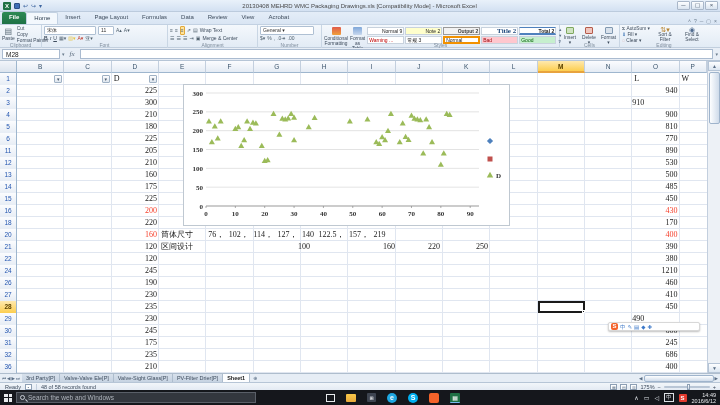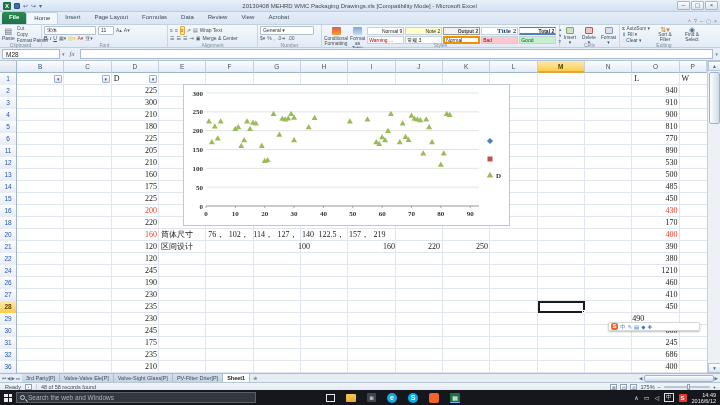--- a/index.html
+++ b/index.html
@@ -341,21 +341,21 @@
     <div class="grow">
       <div class="cellslayer">
         <div class="cv" style="left: 94.66px; width: 45.33px; text-align: right;">225</div>
         <div class="cv" style="left: 615.29px; width: 45.33px; text-align: right;">940</div>
       </div>
       <div class="rn">2</div>
     </div>
     <div class="grow">
       <div class="cellslayer">
         <div class="cv" style="left: 94.66px; width: 45.33px; text-align: right;">300</div>
-        <div class="cv" style="left: 615.29px; width: 45.33px; text-align: right;">910</div>
+        <div class="cv" style="left: 615.29px; width: 45.33px; ">910</div>
       </div>
       <div class="rn">3</div>
     </div>
     <div class="grow">
       <div class="cellslayer">
         <div class="cv" style="left: 94.66px; width: 45.33px; text-align: right;">210</div>
         <div class="cv" style="left: 615.29px; width: 45.33px; text-align: right;">900</div>
       </div>
       <div class="rn">4</div>
     </div>

